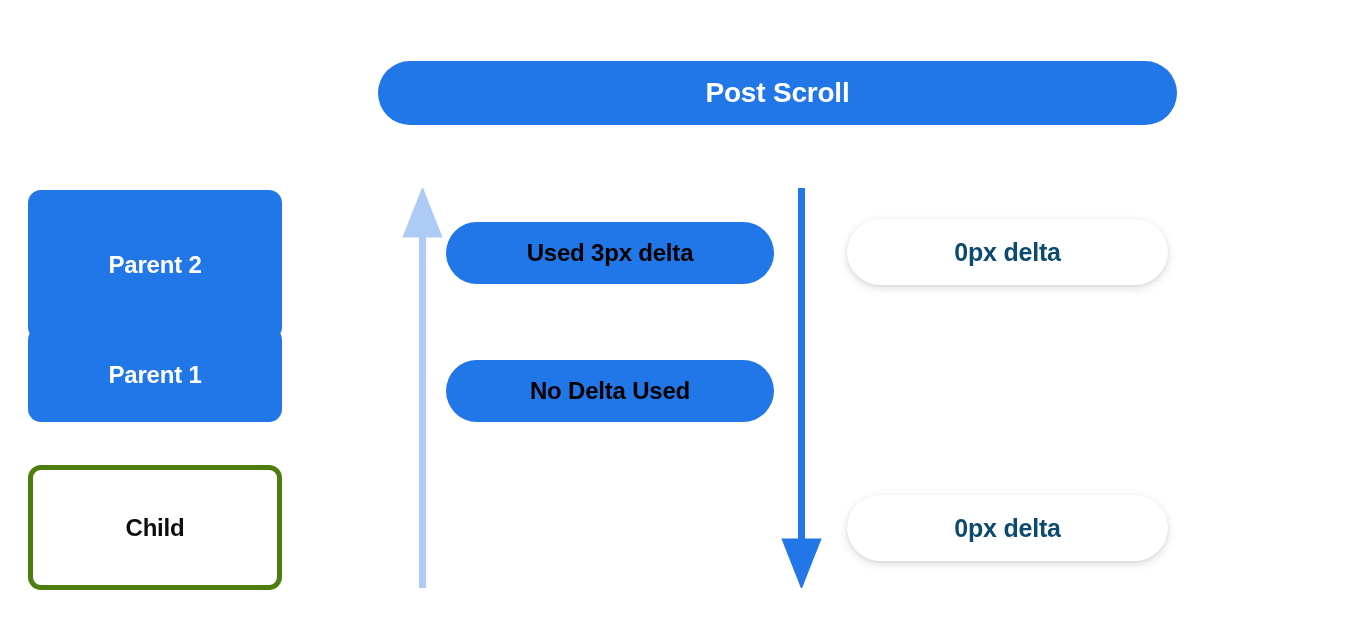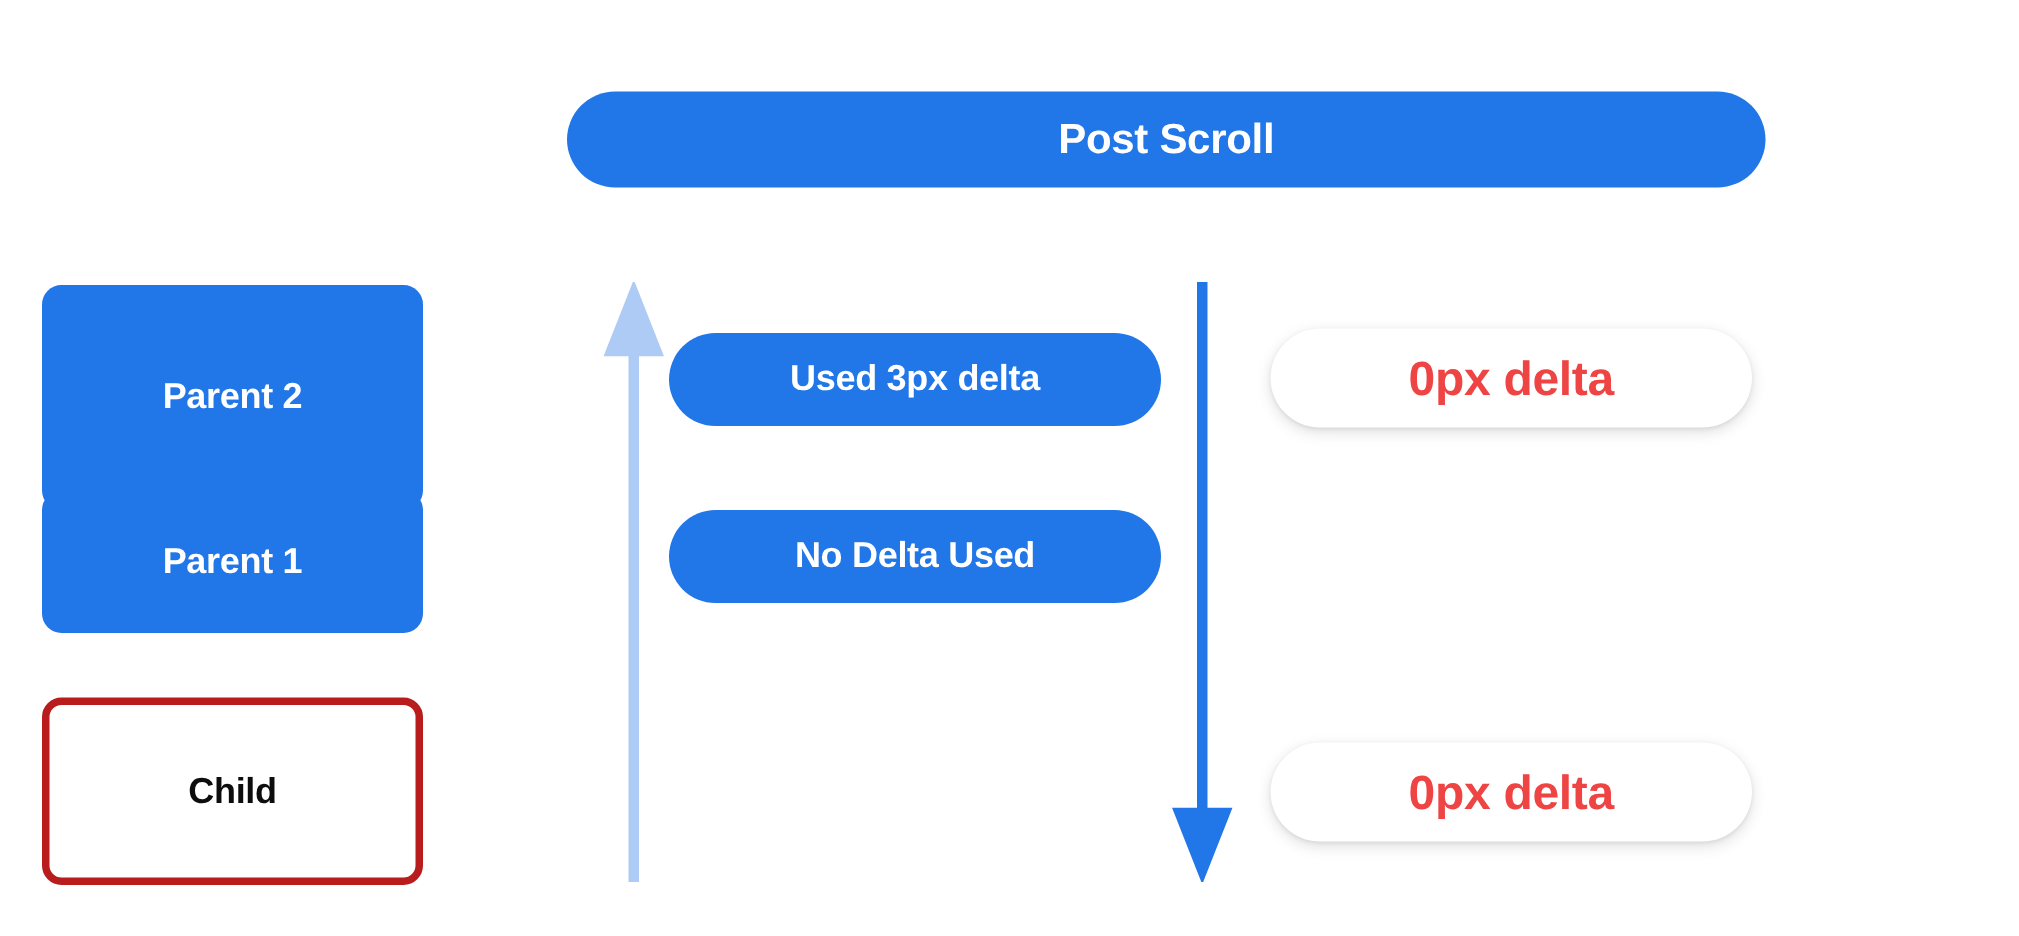--- a/index.html
+++ b/index.html
@@ -60,21 +60,21 @@
     line-height: 1;
   }
   .stack-box.filled {
     background: #2176e8;
   }
   .stack-box.filled .label {
     color: #ffffff;
   }
   .stack-box.outlined {
     background: #ffffff;
-    border: 5px solid #b91c1c;
+    border: 5px solid #4d7c0f;
   }
   .stack-box.outlined .label {
     color: #0d0d0d;
   }
 
   #box-parent2 { top: 190px; height: 150px; }
   #box-parent1 { top: 327px; height: 95px; }
   #box-child   { top: 465px; height: 125px; }
 
   
@@ -88,45 +88,45 @@
     left: 446px;
     width: 328px;
     height: 62px;
     background: #2176e8;
     border-radius: 31px;
     display: flex;
     align-items: center;
     justify-content: center;
   }
   .mid-pill .label {
-    color: #ffffff;
+    color: #000000;
     font-size: 24px;
     font-weight: bold;
     letter-spacing: -0.2px;
     line-height: 1;
   }
   #pill-used-delta { top: 222px; }
-  #pill-no-delta   { top: 340px; }
+  #pill-no-delta   { top: 360px; }
 
   
   .right-pill {
     position: absolute;
     left: 847px;
     width: 321px;
     height: 66px;
     background: #ffffff;
     border-radius: 33px;
     box-shadow: 0 3px 10px rgba(0, 0, 0, 0.13), 0 1px 3px rgba(0, 0, 0, 0.08);
     display: flex;
     align-items: center;
     justify-content: center;
   }
   .right-pill .label {
-    color: #ef4444;
-    font-size: 32px;
+    color: #0c4a6e;
+    font-size: 25px;
     font-weight: bold;
     letter-spacing: -0.2px;
     line-height: 1;
   }
   #pill-delta-top    { top: 219px; }
   #pill-delta-bottom { top: 495px; }
 </style>
 </head>
 <body>
 

